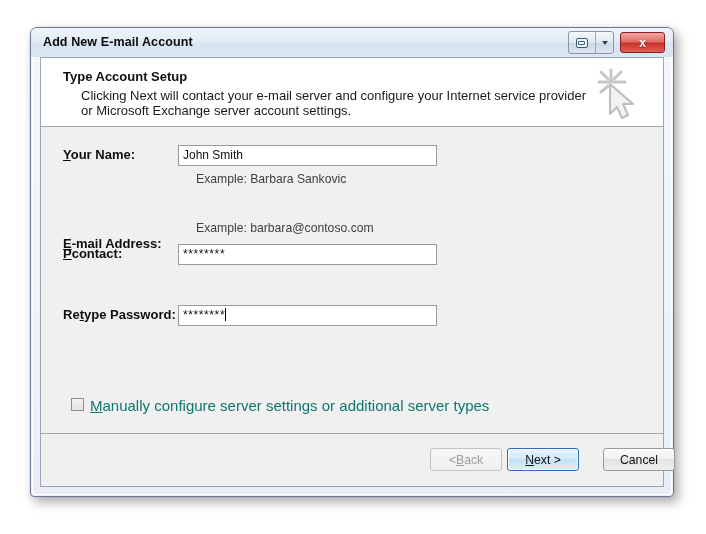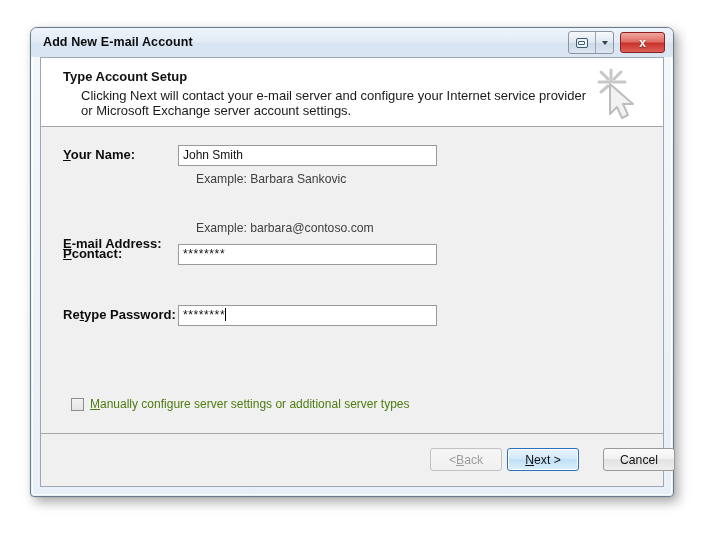--- a/index.html
+++ b/index.html
@@ -249,22 +249,22 @@
     width: 13px;
     height: 13px;
     border: 1px solid #8e8e8e;
     background: linear-gradient(180deg, #f2f2f2 0%, #e4e4e4 100%);
     box-sizing: border-box;
   }
   #manual-label {
     position: absolute;
     left: 49px;
     top: 1px;
-    font-size: 12px;
-    color: #4d7c0f;
+    font-size: 15px;
+    color: #0f766e;
     white-space: nowrap;
   }
   #manual-label u { text-decoration: underline; }
 
   
   #footer {
     position: absolute;
     left: 0;
     bottom: 0;
     width: 100%;

